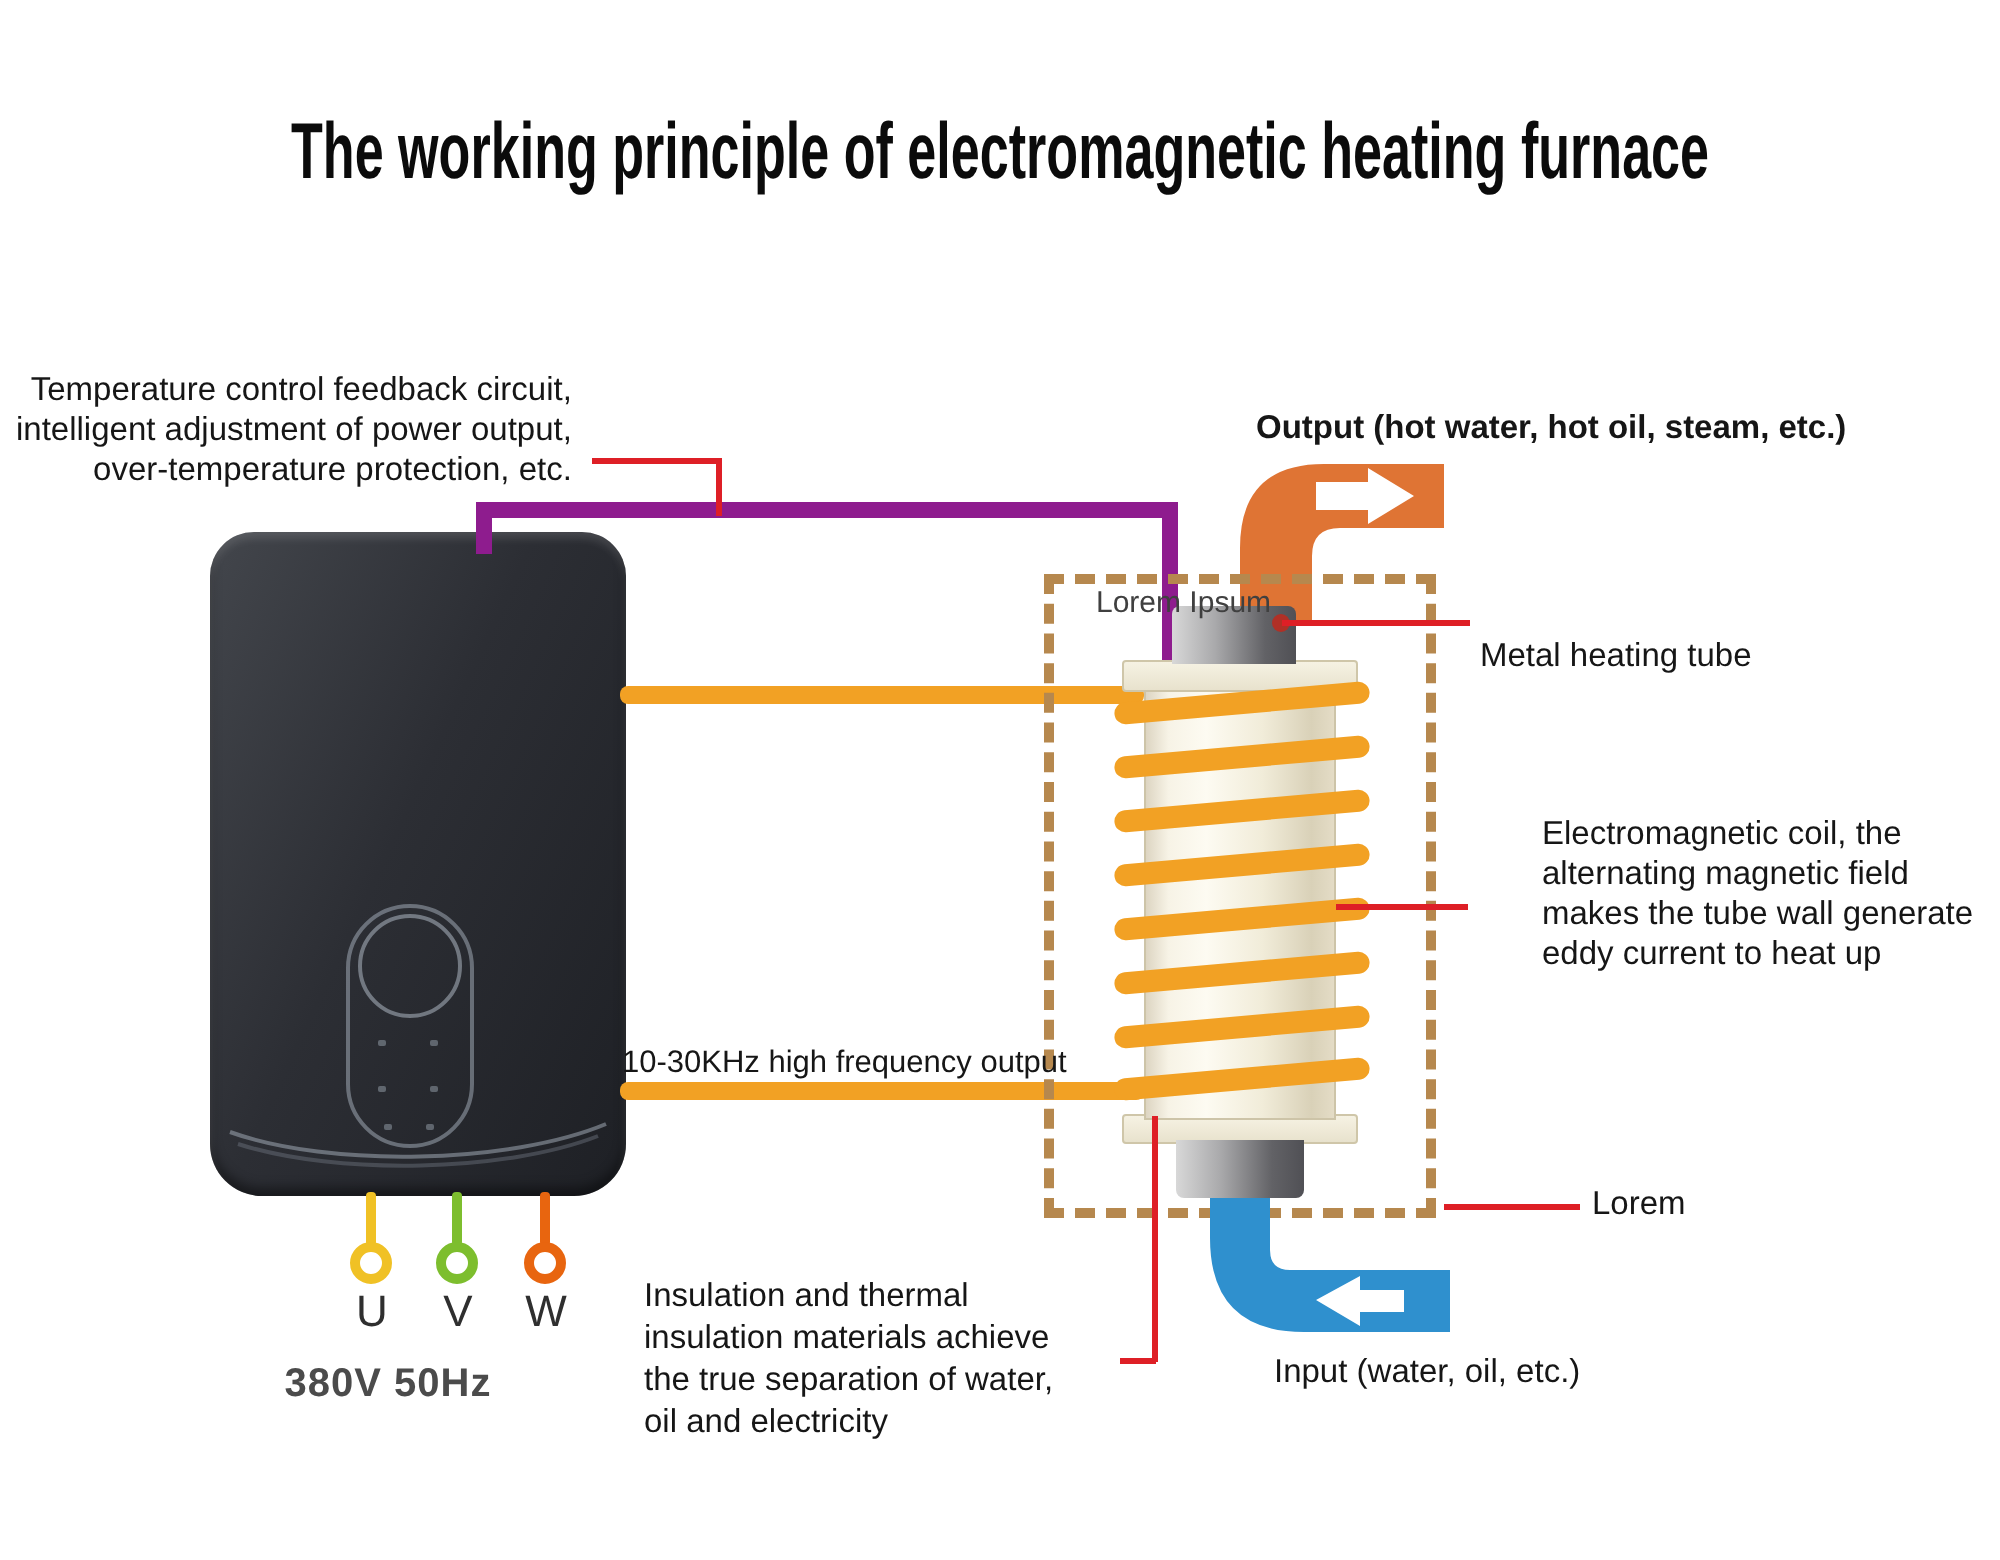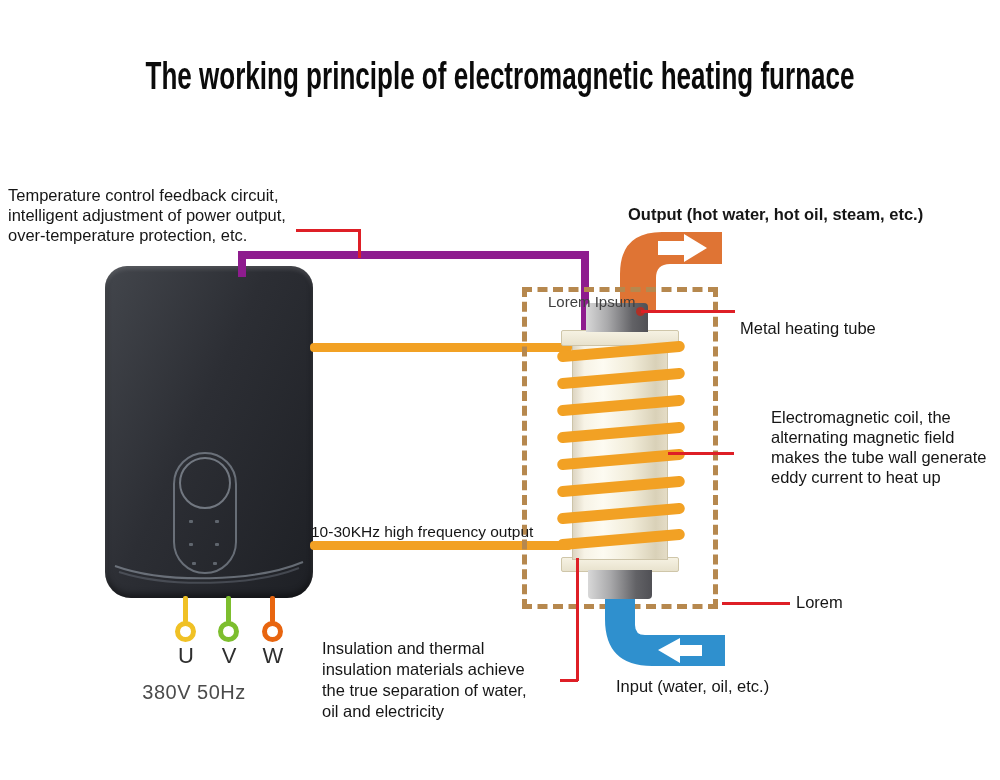--- a/index.html
+++ b/index.html
@@ -38,21 +38,21 @@
              border:1px solid #cdc4a8;box-sizing:border-box;}
   .cap{position:absolute;background:linear-gradient(90deg,#d8d8d8 0%,#a9a9ab 35%,#626266 75%,#505055 100%);}
   .coil-turn{position:absolute;left:557px;width:128px;height:11px;border-radius:6px;
              background:var(--coil-orange);transform:rotate(-5deg);}
   
   .stem{position:absolute;width:5px;height:27px;top:596px;border-radius:2px;}
   .ring{position:absolute;width:11px;height:11px;border-radius:50%;top:621px;
         border:5px solid #000;background:#fff;}
   .tlabel{position:absolute;top:643px;width:26px;text-align:center;font-size:22px;color:#2f2f2f;}
   .power{position:absolute;left:138px;top:681px;width:112px;text-align:center;
-         font-size:20px;color:#4b4b4b;letter-spacing:0.5px;}
+         font-size:20px;color:#4b4b4b;letter-spacing:0.5px;font-weight:bold;}
   svg{position:absolute;display:block;}
 </style>
 </head>
 <body>
 
 <div class="stage">
 
   <div class="device">
     <div class="panel">
       <div class="dial"></div>
@@ -122,31 +122,31 @@
   <div class="leader" style="left:641px;top:310px;width:94px;height:2.5px;"></div>
   <div class="leader" style="left:668px;top:452px;width:66px;height:2.5px;"></div>
   <div class="leader" style="left:576px;top:558px;width:2.5px;height:123px;"></div>
   <div class="leader" style="left:560px;top:679px;width:18px;height:2.5px;"></div>
   <div class="leader" style="left:722px;top:602px;width:68px;height:2.5px;"></div>
 
   <div class="title-wrap">
     <span class="title">The working principle of electromagnetic heating furnace</span>
   </div>
 
-  <div class="anno" style="left:8px;top:185px;">Temperature control feedback circuit,
+  <div class="anno" style="left:8px;top:185px;text-align:right;">Temperature control feedback circuit,
 intelligent adjustment of power output,
 over-temperature protection, etc.</div>
   <div class="anno" style="left:628px;top:204px;font-weight:bold;">Output (hot water, hot oil, steam, etc.)</div>
   <div class="anno" style="left:548px;top:292px;font-size:15px;color:#404040;">Lorem Ipsum</div>
   <div class="anno" style="left:740px;top:294px;margin-top:24px;">Metal heating tube</div>
   <div class="anno" style="left:736px;top:407px;margin-left:35px;">Electromagnetic coil, the
 alternating magnetic field
 makes the tube wall generate
 eddy current to heat up</div>
   <div class="anno" style="left:311px;top:522px;font-size:15.5px;">10-30KHz high frequency output</div>
   <div class="anno" style="left:322px;top:638px;line-height:21px;">Insulation and thermal
 insulation materials achieve
 the true separation of water,
 oil and electricity</div>
-  <div class="anno" style="left:616px;top:676px;">Input (water, oil, etc.)</div>
+  <div class="anno" style="left:637px;top:676px;">Input (water, oil, etc.)</div>
   <div class="anno" style="left:796px;top:592px;">Lorem</div>
 
 </div>
 
 </body></html>

